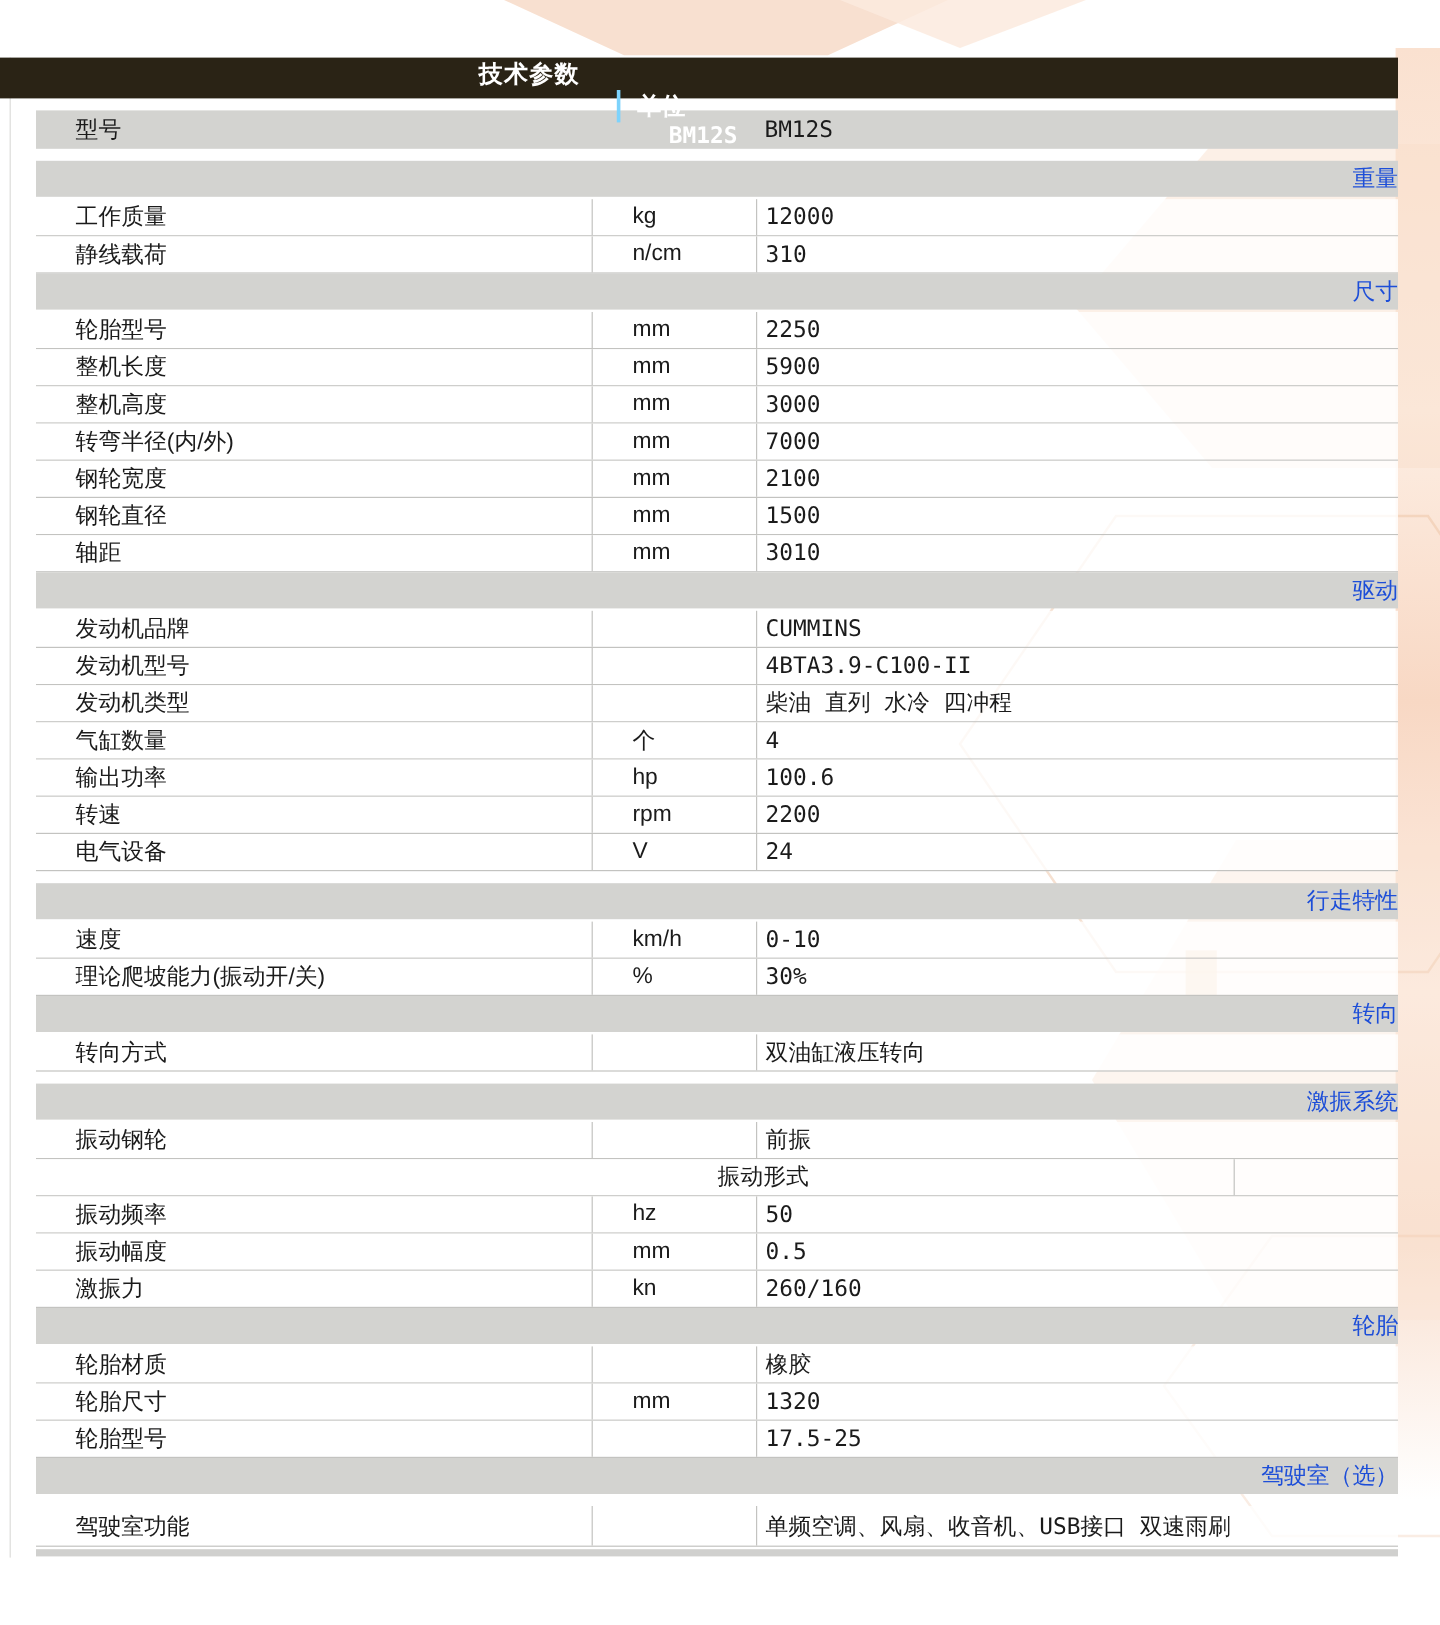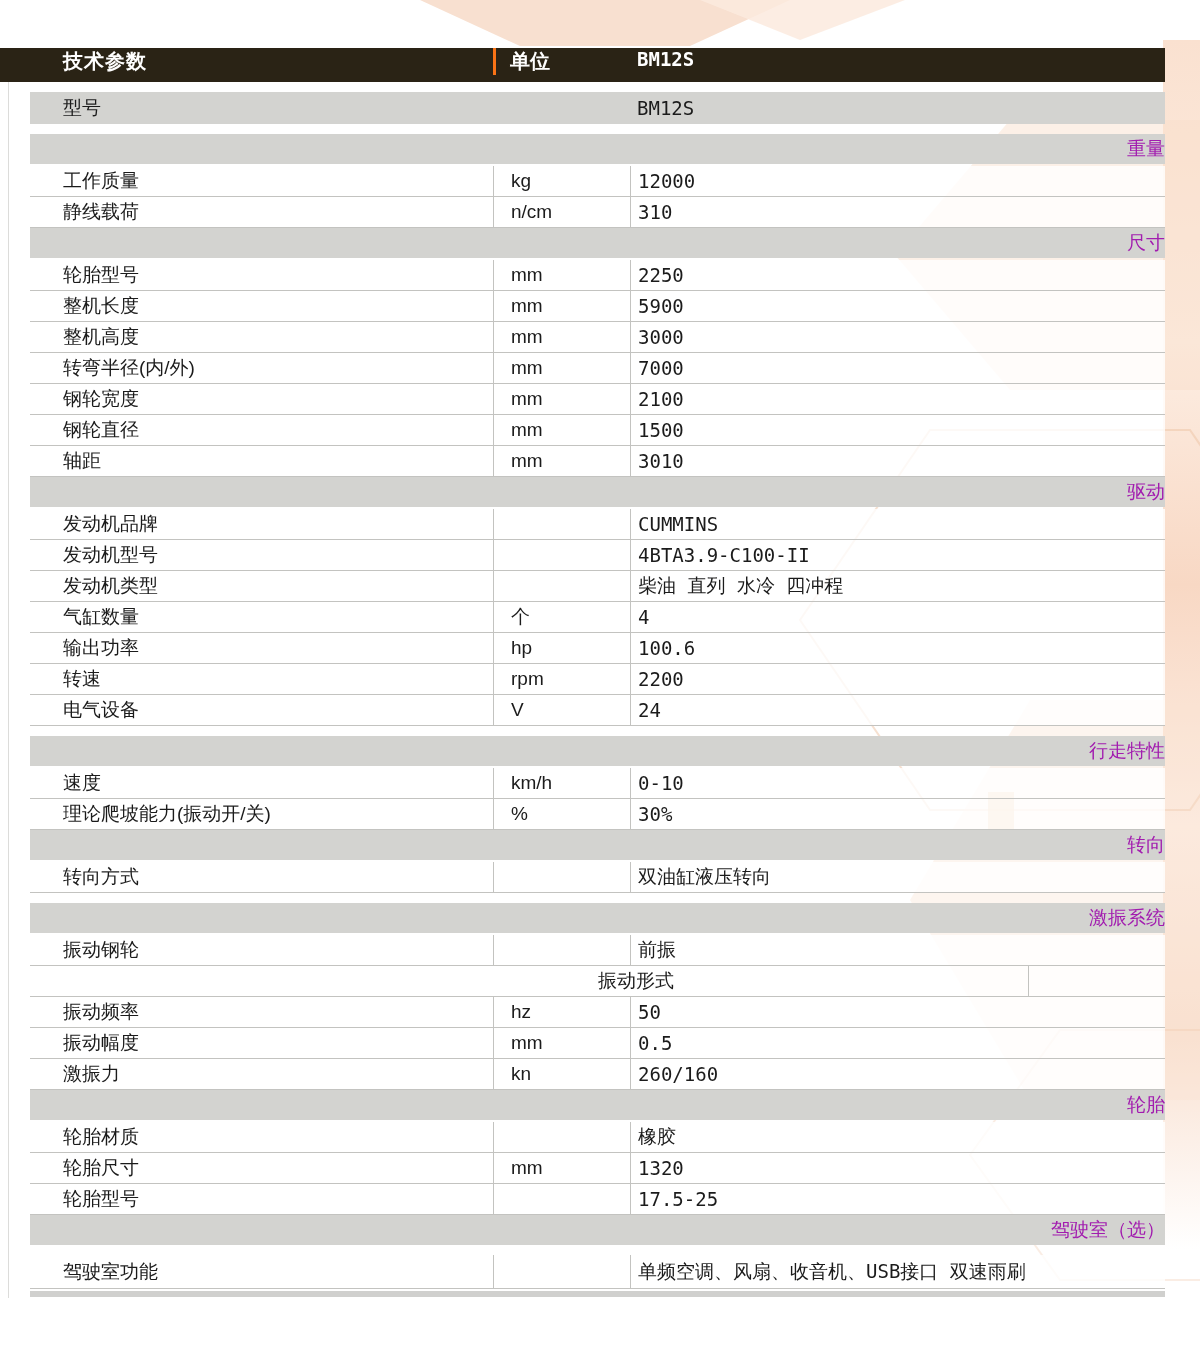--- a/index.html
+++ b/index.html
@@ -8,44 +8,44 @@
     background:#ffffff;
     font-family:"Liberation Sans",sans-serif;
     color:var(--text,#1b1b1b);
   }
   #bg-decor{position:absolute;left:0;top:0;width:1200px;height:1354px;z-index:0;}
   #table-wrap{position:absolute;left:0;top:48px;width:1165px;z-index:1;}
   #left-rule{position:absolute;left:8px;top:48px;width:1px;height:1250px;background:#dcdcda;z-index:1;}
 
   
   .header-row{
-    display:flex;align-items:flex-start;height:34px;
-    background:var(--header_bg,#2a2315);color:var(--header_text,#ffffff);
+    display:flex;align-items:center;height:34px;
+    background:var(--header_bg,#2a2315);color:var(--header_text,#ffffff);flex-direction:column;
   }
   .h-title{width:493px;box-sizing:border-box;padding-left:63px;display:flex;align-items:center;
     font-size:20px;font-weight:bold;letter-spacing:1px;}
-  .h-unit{width:137px;box-sizing:border-box;padding-left:14px;border-left:3px solid #f97316;
+  .h-unit{width:137px;box-sizing:border-box;padding-left:14px;border-left:3px solid #7dd3fc;
     display:flex;align-items:center;font-size:20px;font-weight:bold;}
   .h-model{flex:1;box-sizing:border-box;padding-left:7px;display:flex;align-items:center;
     font-size:19px;font-weight:bold;font-family:"DejaVu Sans Mono",monospace;}
 
   
   #rows{margin-left:30px;width:1135px;}
   .row{display:flex;align-items:stretch;box-sizing:border-box;justify-content:flex-end;}
   .row-section{height:30px;background:var(--section_bg,#d3d3d0);margin-bottom:2px;
     display:flex;align-items:center;}
   .row-model{height:32px;background:var(--section_bg,#d3d3d0);}
   .row-data{height:31px;background:rgba(255,255,255,0.8);border-bottom:1px solid var(--row_line,#c3c3c0);}
   #rows .row-data:last-child{height:34px;}
   .gap-before{margin-top:10px;}
 
-  .sec-label{padding-left:33px;font-size:19px;color:#a21caf;}
+  .sec-label{padding-left:33px;font-size:19px;color:#1d4ed8;}
   .c-name{width:463px;box-sizing:border-box;padding-left:33px;display:flex;align-items:center;
     font-size:19px;}
-  .c-unit{width:137px;box-sizing:border-box;padding-left:17px;display:flex;align-items:center;
+  .c-unit{width:137px;box-sizing:border-box;padding-left:33px;display:flex;align-items:center;
     font-size:19px;}
   .c-value{flex:1;box-sizing:border-box;padding-left:7px;display:flex;align-items:center;
     font-size:19px;font-family:"DejaVu Sans Mono","Liberation Sans",monospace;}
   .row-data .c-unit,.row-data .c-value{border-left:1px solid var(--row_line,#c3c3c0);}
   .row-model .c-unit,.row-model .c-value{border-left:none;}
 
   #bottom-bar{margin-left:30px;width:1135px;height:6px;background:#d0d0ce;margin-top:2px;}
 </style>
 </head>
 <body>

